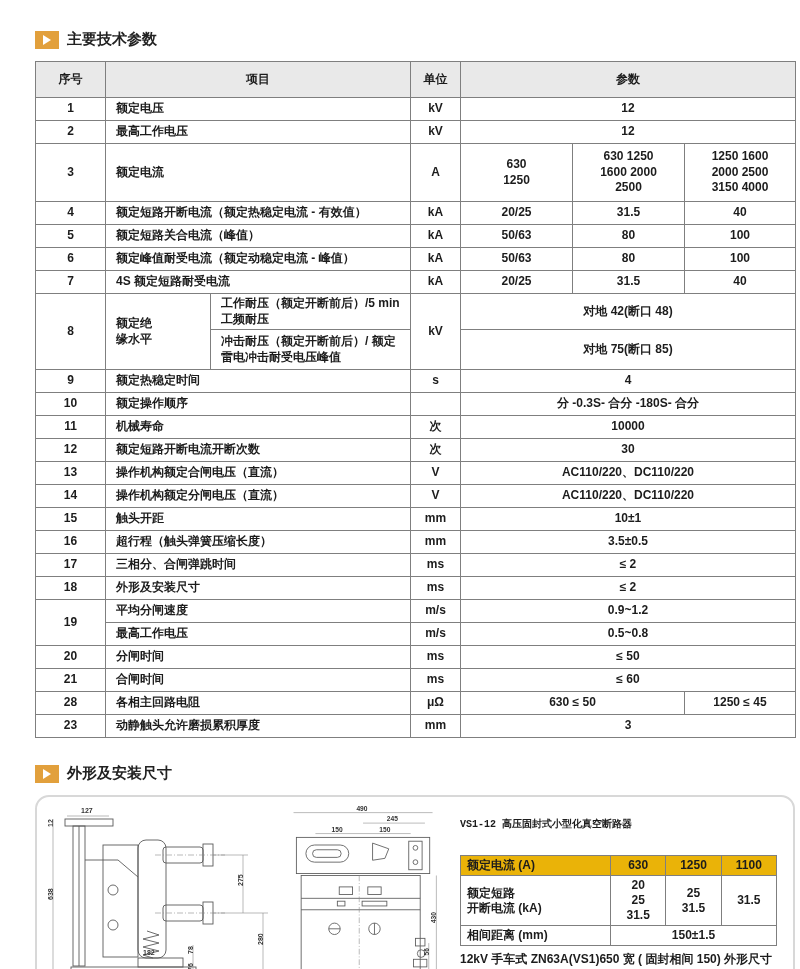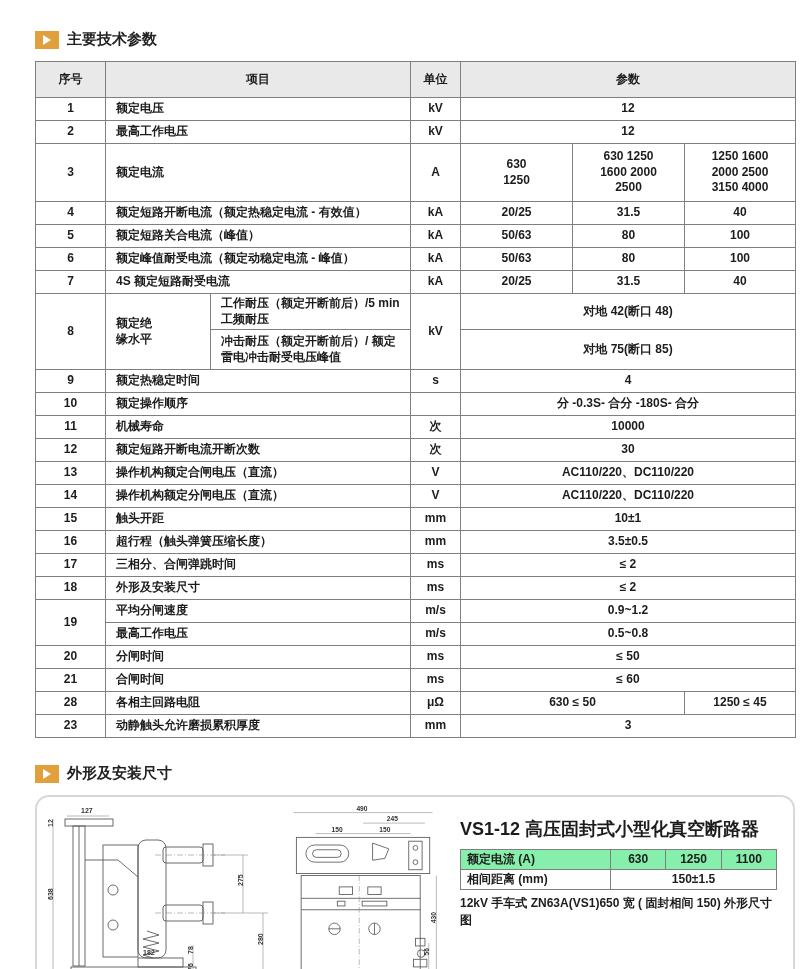--- a/index.html
+++ b/index.html
@@ -39,29 +39,29 @@
   .ml { white-space:pre-line; }
 
   
   .panel {
     width:760px; height:208px; margin-top:6px;
     border:2px solid #d8d8d8; border-radius:14px;
     display:flex; align-items:flex-start; padding:8px 6px 4px 6px;
   }
   .drawing { flex:none; }
   .right-info { flex:1; padding:12px 10px 0 10px; }
-  .prod-title { font-size:18px; font-weight:bold; margin-bottom:8px; }
+  .prod-title { font-size:10px; font-weight:bold; margin-bottom:24px;font-family:Liberation Mono, monospace; }
   table.spec {
     width:100%; border-collapse:collapse; table-layout:fixed;
     font-size:12px; font-weight:600;
   }
   table.spec th, table.spec td {
     border:1px solid #7f7f7f; padding:2px 4px; text-align:center; line-height:1.25;
   }
-  table.spec th { background:#86efac; }
+  table.spec th { background:#eab308; }
   table.spec .lab { text-align:left; padding-left:6px; }
   .caption { font-size:12px; font-weight:bold; margin-top:5px; }
 
   svg text { font-family:"Liberation Sans", sans-serif; font-size:7px; fill:#333; font-weight:600; }
   svg .ln { stroke:#5a5a5a; stroke-width:0.9; fill:none; }
   svg .dim { stroke:#8a8a8a; stroke-width:0.6; fill:none; }
   svg .cl { stroke:#8a8a8a; stroke-width:0.6; fill:none; stroke-dasharray:6 2 1 2; }
 </style>
 </head>
 <body>
@@ -383,20 +383,30 @@
             <col>
           </colgroup>
         <tbody>
             <tr>
           <th class="lab">额定电流 (A)</th>
           <th>630</th>
           <th>1250</th>
           <th>1100</th>
         </tr>
         <tr>
+          <td class="lab ml">额定短路
+开断电流 (kA)</td>
+          <td class="ml">20
+25
+31.5</td>
+          <td class="ml">25
+31.5</td>
+          <td class="ml">31.5</td>
+        </tr>
+        <tr>
           <td class="lab">相间距离 (mm)</td>
           <td colspan="3">150±1.5</td>
         </tr>
       </tbody>
         </table>
       <div class="caption">12kV 手车式 ZN63A(VS1)650 宽 ( 固封相间 150) 外形尺寸图</div>
     </div>
   </div>
 
 </div>

